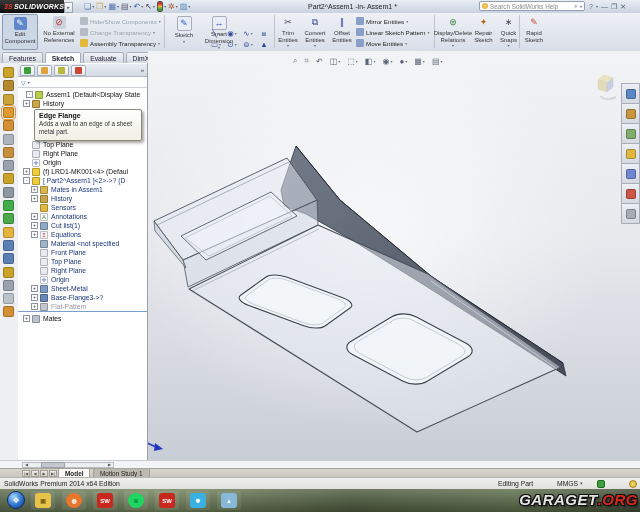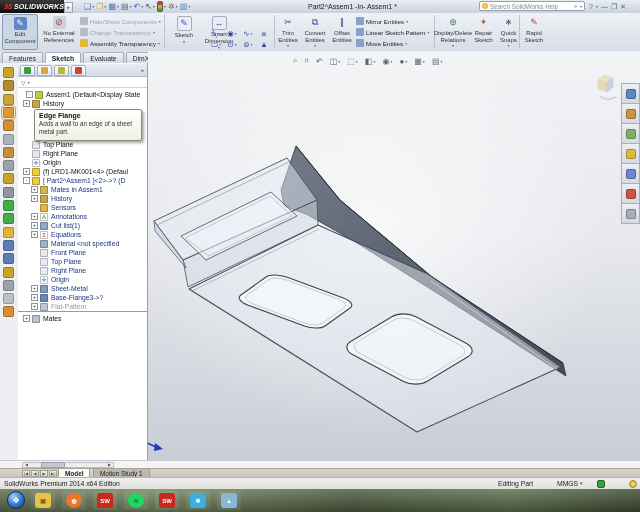--- a/index.html
+++ b/index.html
@@ -648,20 +648,21 @@
     <span class="abs" id="status-left">SolidWorks Premium 2014 x64 Edition</span>
     <span class="abs" id="status-edit">Editing Part</span>
     <span class="abs" id="status-units">MMGS</span>
     <span class="abs" id="status-caret">▾</span>
     <span class="abs" id="status-g"></span>
     <span class="abs" id="status-y"></span>
   </div>
 
   <div class="abs" id="taskbar">
     <div id="orb">❖</div>
+    <div id="watermark"><span>GARAGET</span><b>.ORG</b></div>
   <div class="tb-ic" style="left: 31px;">
         <span class="tb-g" style="background: rgb(232, 195, 74); color: rgb(122, 90, 18); font-size: 6px;">▣</span>
       </div>
       <div class="tb-ic" style="left: 62px;">
         <span class="tb-g" style="background: rgb(232, 118, 44); color: rgb(255, 255, 255); font-size: 6px; border-radius: 50%;">◍</span>
       </div>
       <div class="tb-ic" style="left: 93px;">
         <span class="tb-g" style="background: rgb(200, 40, 30); color: rgb(255, 255, 255); font-size: 6px;">SW</span>
       </div>
       <div class="tb-ic" style="left: 124px;">

